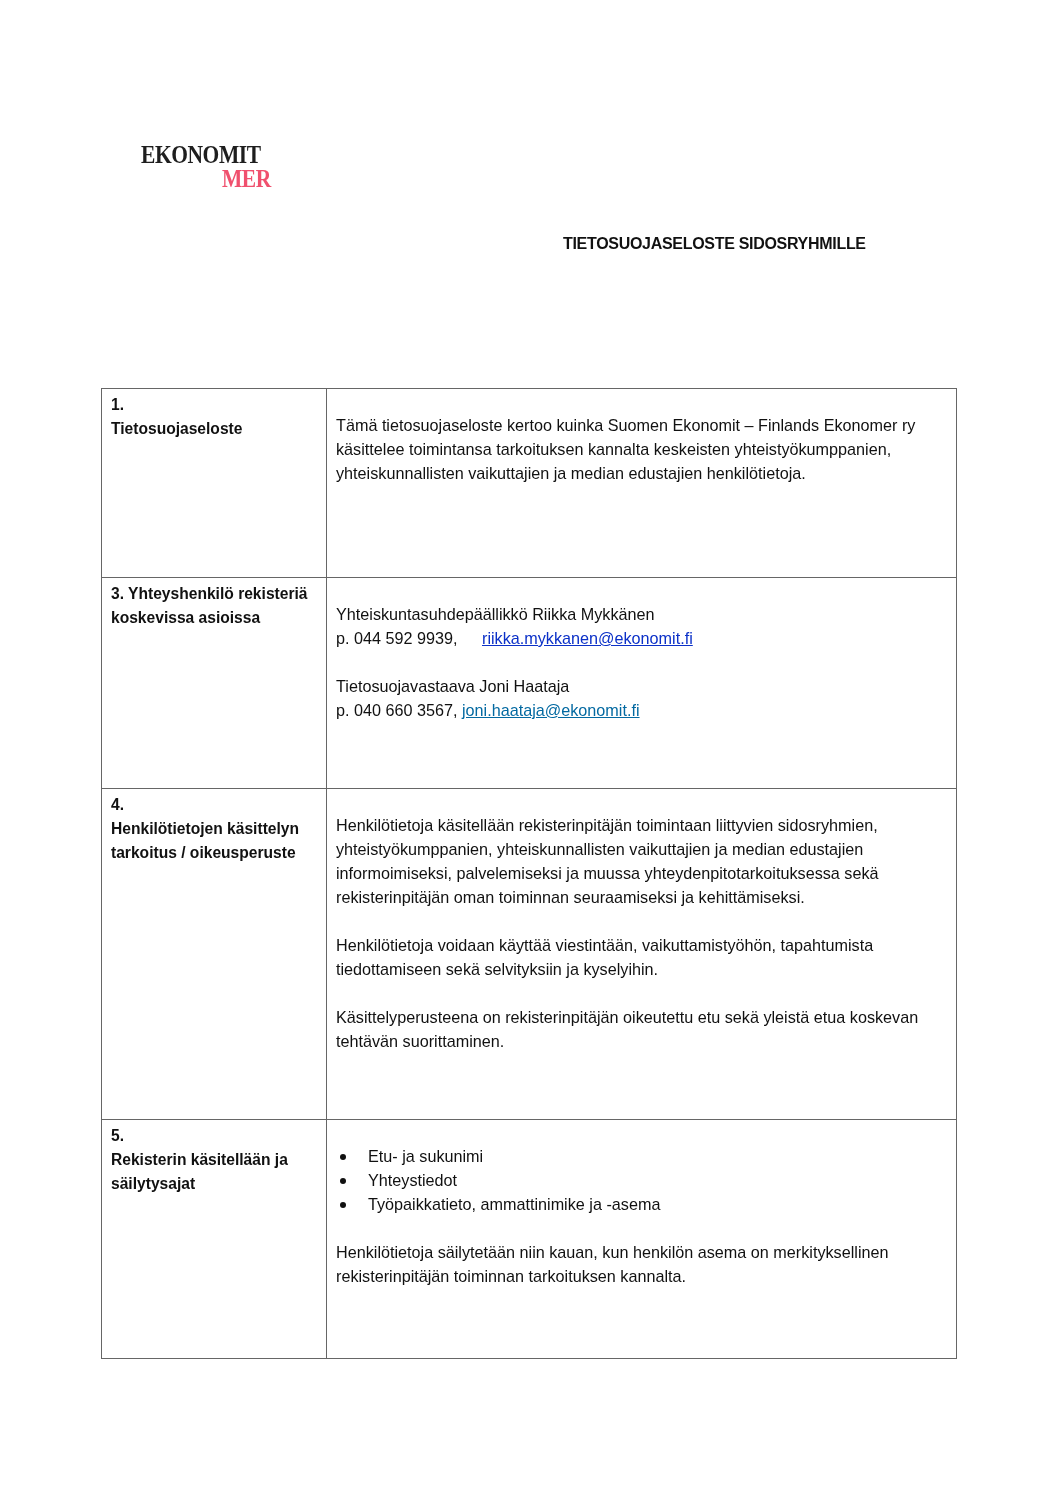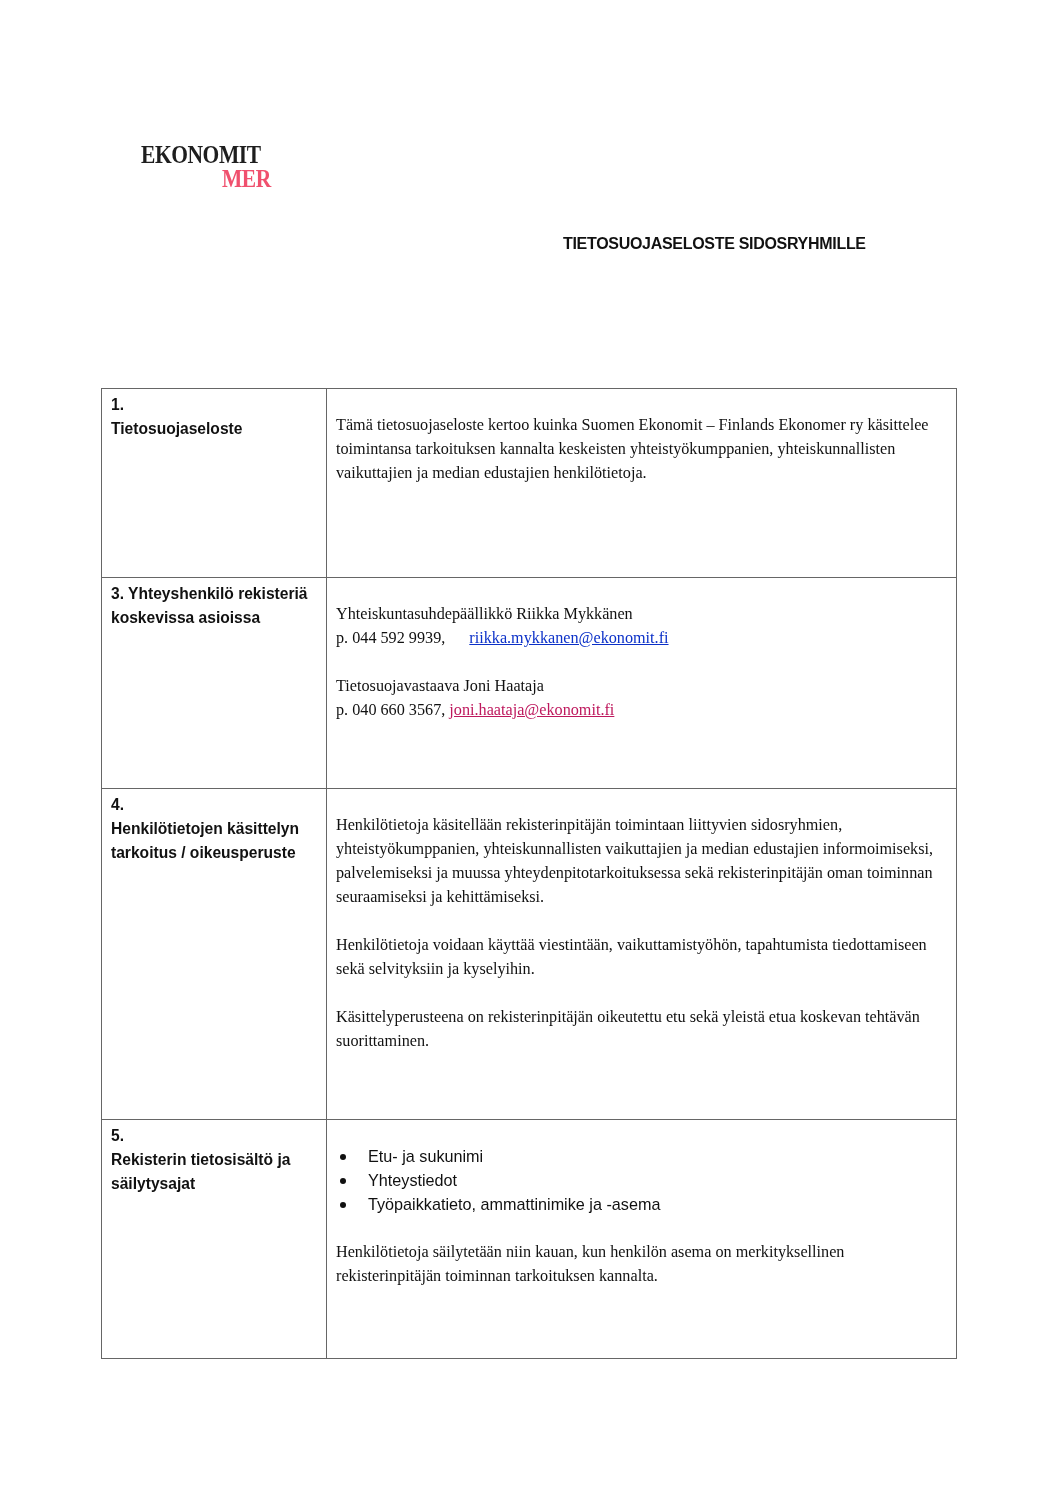--- a/index.html
+++ b/index.html
@@ -72,21 +72,20 @@
       font-weight: bold;
       font-size: 15.6px;
     }
     td.content-cell {
       padding: 24px 8px 20px 9px !important;
     }
     .label-num { display: block; }
     .label-text { display: block; }
     p.para {
       margin: 0 0 24px 0;
-      font-family: Liberation Serif, serif;
     }
     p.para:last-child { margin-bottom: 0; }
     .line { display: block; }
     a.mail {
       color: #0b30c8;
       text-decoration: underline;
     }
     ul.bullets {
       margin: 0 0 24px 0;
       padding: 0;
@@ -144,42 +143,42 @@
       <td class="content-cell">
         <p class="para">
           <span class="line">Yhteiskuntasuhdepäällikkö Riikka Mykkänen</span>
           <span class="line">
             <span>p. 044 592 9939, </span><a class="mail" href="#" style="color: rgb(11, 48, 200); margin-left: 20px;">riikka.mykkanen@ekonomit.fi</a>
           </span>
         </p>
         <p class="para">
           <span class="line">Tietosuojavastaava Joni Haataja</span>
           <span class="line">
-            <span>p. 040 660 3567, </span><a class="mail" href="#" style="color: #be185d;">joni.haataja@ekonomit.fi</a>
+            <span>p. 040 660 3567, </span><a class="mail" href="#" style="color: #0369a1;">joni.haataja@ekonomit.fi</a>
           </span>
         </p>
       </td>
     </tr>
 
     <tr class="row4">
       <td class="label-cell">
         <span class="label-num">4.</span>
         <span class="label-text">Henkilötietojen käsittelyn tarkoitus / oikeusperuste</span>
       </td>
       <td class="content-cell">
         <p class="para">Henkilötietoja käsitellään rekisterinpitäjän toimintaan liittyvien sidosryhmien, yhteistyökumppanien, yhteiskunnallisten vaikuttajien ja median edustajien informoimiseksi, palvelemiseksi ja muussa yhteydenpitotarkoituksessa sekä rekisterinpitäjän oman toiminnan seuraamiseksi ja kehittämiseksi.</p>
         <p class="para">Henkilötietoja voidaan käyttää viestintään, vaikuttamistyöhön, tapahtumista tiedottamiseen sekä selvityksiin ja kyselyihin.</p>
         <p class="para">Käsittelyperusteena on rekisterinpitäjän oikeutettu etu sekä yleistä etua koskevan tehtävän suorittaminen.</p>
       </td>
     </tr>
 
     <tr class="row5">
       <td class="label-cell">
         <span class="label-num">5.</span>
-        <span class="label-text">Rekisterin tietosisältö ja säilytysajat</span>
+        <span class="label-text">Rekisterin käsitellään ja säilytysajat</span>
       </td>
       <td class="content-cell">
         <ul class="bullets">
           <li>Etu- ja sukunimi</li>
           <li>Yhteystiedot</li>
           <li>Työpaikkatieto, ammattinimike ja -asema</li>
         </ul>
         <p class="para">Henkilötietoja säilytetään niin kauan, kun henkilön asema on merkityksellinen rekisterinpitäjän toiminnan tarkoituksen kannalta.</p>
       </td>
     </tr>

